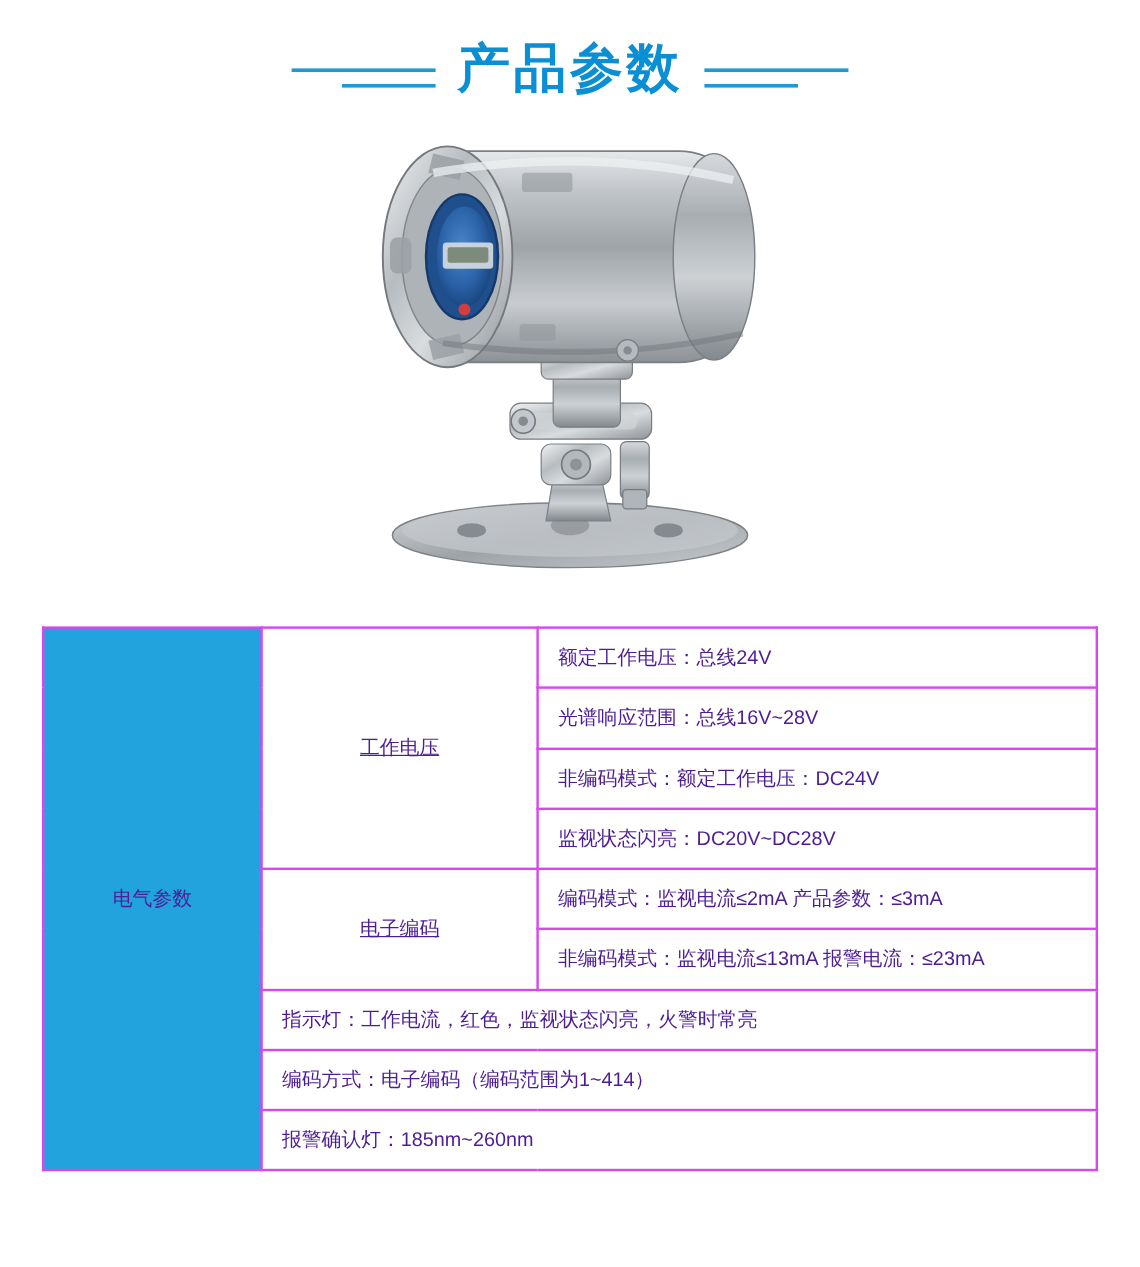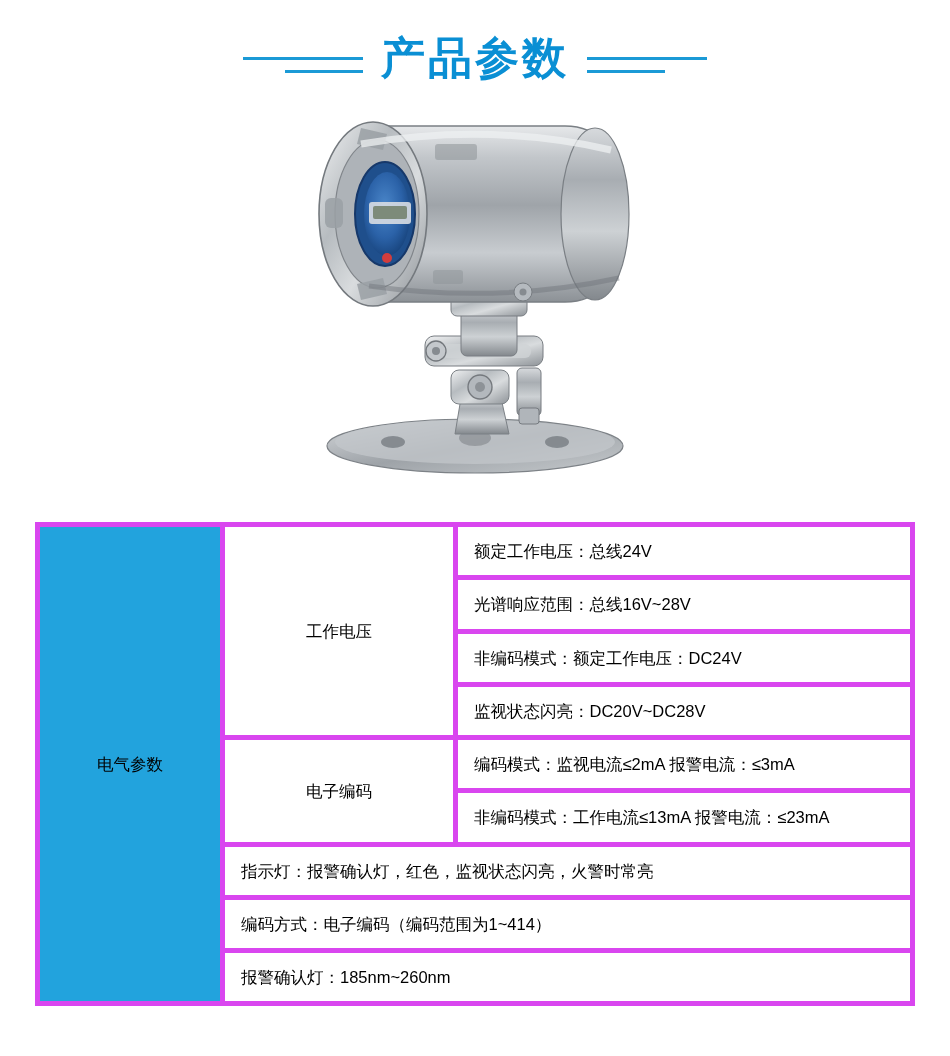--- a/index.html
+++ b/index.html
@@ -65,38 +65,39 @@
   .spec-wrap {
     padding: 0 35px;
     margin-top: 14px;
   }
   table.spec {
     width: 880px;
     border-collapse: collapse;
     table-layout: fixed;
   }
   table.spec td {
-    border: 5px solid #d946ef;
+    border: 2px solid #d946ef;
     font-size: 16.5px;
-    color: #000000;
+    color: #4c1d95;
     padding: 13px 16px;
     line-height: 1.35;
     vertical-align: middle;
   }
   td.cat {
     width: 148px;
     background: #22a3dd;
     color: #ffffff;
     text-align: center;
     font-size: 16.5px;
     border-color: #22a3dd;
   }
   td.sub {
     width: 196px;
     text-align: center;
+    text-decoration: underline;
   }
   td.val {
     text-align: left;
   }
 </style>
 </head>
 <body>
 
 <div class="header">
   <div class="rule left"></div>
@@ -207,28 +208,28 @@
       </tr>
       <tr>
         <td class="val">非编码模式：额定工作电压：DC24V</td>
       </tr>
       <tr>
         <td class="val">监视状态闪亮：DC20V~DC28V</td>
       </tr>
 
       <tr>
         <td class="sub" rowspan="2">电子编码</td>
-        <td class="val">编码模式：监视电流≤2mA  报警电流：≤3mA</td>
-      </tr>
-      <tr>
-        <td class="val">非编码模式：工作电流≤13mA  报警电流：≤23mA</td>
-      </tr>
-
-      <tr>
-        <td class="val" colspan="2">指示灯：报警确认灯，红色，监视状态闪亮，火警时常亮</td>
+        <td class="val">编码模式：监视电流≤2mA  产品参数：≤3mA</td>
+      </tr>
+      <tr>
+        <td class="val">非编码模式：监视电流≤13mA  报警电流：≤23mA</td>
+      </tr>
+
+      <tr>
+        <td class="val" colspan="2">指示灯：工作电流，红色，监视状态闪亮，火警时常亮</td>
       </tr>
       <tr>
         <td class="val" colspan="2">编码方式：电子编码（编码范围为1~414）</td>
       </tr>
       <tr>
         <td class="val" colspan="2">报警确认灯：185nm~260nm</td>
       </tr>
     </tbody>
   </table>
 </div>

